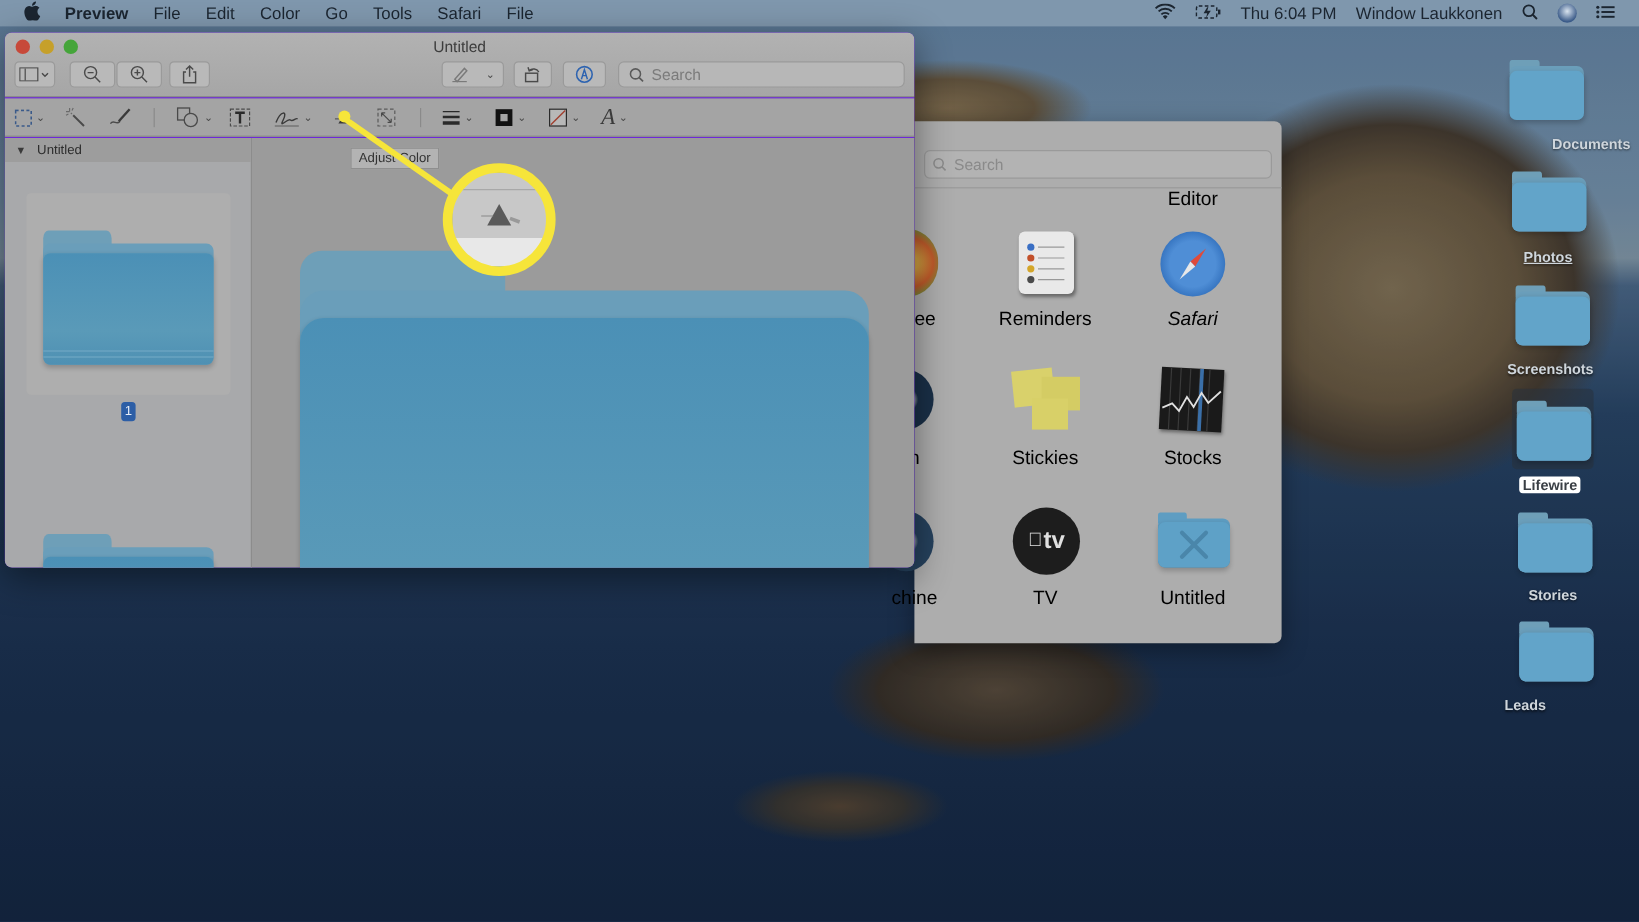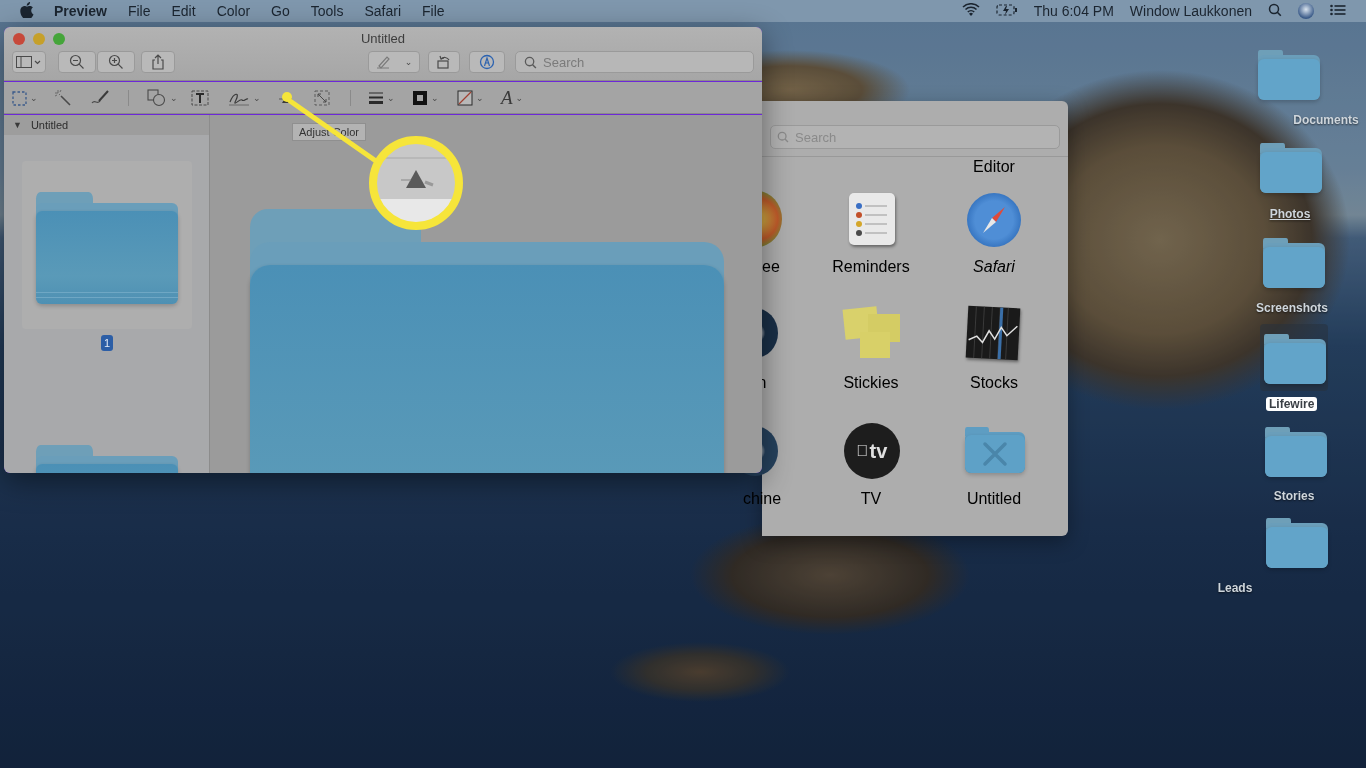--- a/index.html
+++ b/index.html
@@ -251,21 +251,21 @@
       <div class="front" style="background:#62a4c9"></div>
   </div>
   <div class="dlabel" style="left:1244px; top:489px;">Stories</div>
 </div>
 <div>
   <div class="dfolder folder" style="left:1266px; top:518px;">
     <div class="tab"></div>
       <div class="back"></div>
       <div class="front" style="background:#62a4c9"></div>
   </div>
-  <div class="dlabel" style="left:1185px; top:581px;">Leads</div>
+  <div class="dlabel" style="left:1221px; top:581px;">Leads</div>
 </div>
 
 <div class="apps">
   <div class="apps-search">
     <svg width="12" height="12" viewBox="0 0 14 14">
         <circle cx="6" cy="6" r="4.5" stroke="#8a8a8a" stroke-width="1.5" fill="none"></circle>
         <path d="M9.3 9.3l3.5 3.5" stroke="#8a8a8a" stroke-width="1.6"></path>
       </svg>
     <span>Search</span>
   </div>

